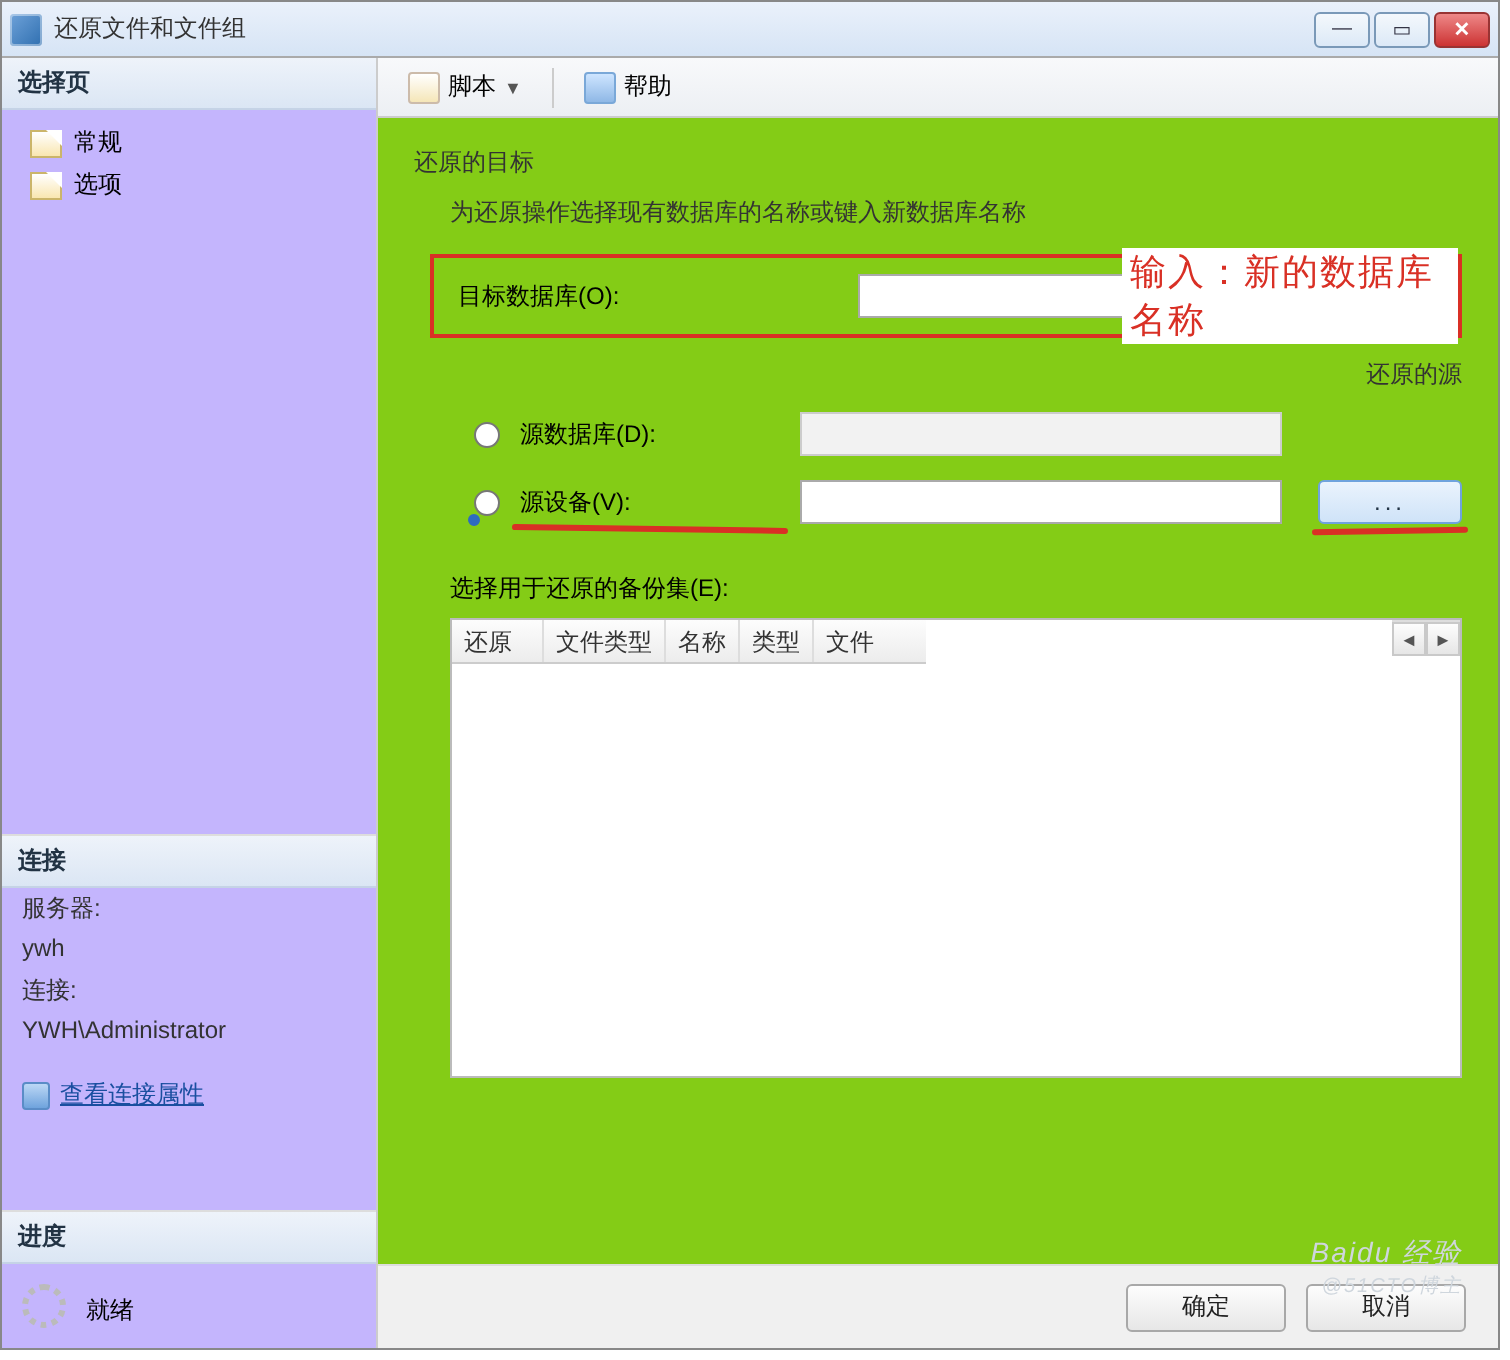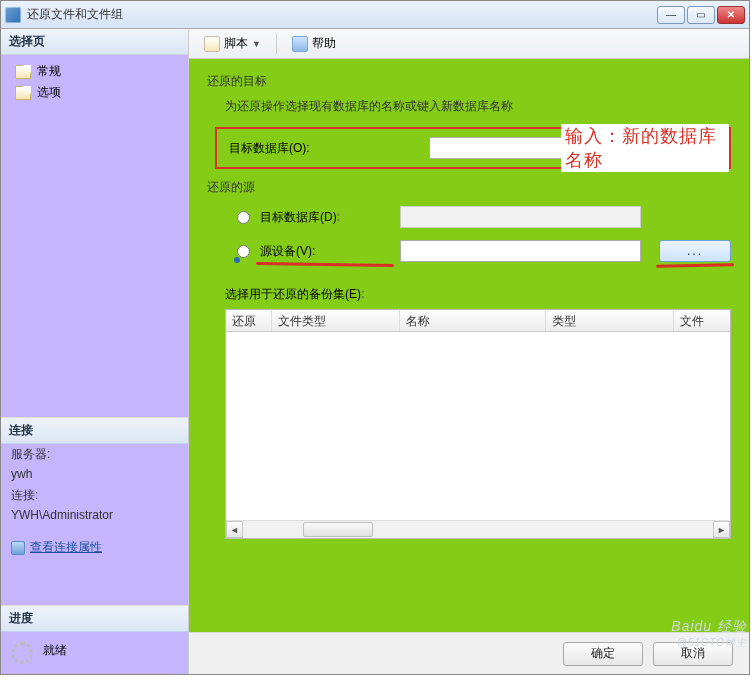--- a/index.html
+++ b/index.html
@@ -93,21 +93,21 @@
     .link {
       color: #1a4fa0; text-decoration: underline; cursor: pointer;
       display: inline-flex; align-items: center; gap: 5px;
     }
     .link-icon {
       width: 14px; height: 14px;
       background: linear-gradient(#bcd7f5,#6fa3dd);
       border: 1px solid #5a8cc7; border-radius: 2px;
     }
     .progress-section { border-top: 1px solid #ddd; margin-top: 44px; }
-    .progress-body { padding: 10px; display: flex; align-items: flex-start; gap: 10px;}
+    .progress-body { padding: 10px; display: flex; align-items: flex-end; gap: 10px;}
     .spinner {
       width: 22px; height: 22px; border-radius: 50%;
       border: 3px dotted #bbb;
     }
     
     .rightpanel {
       flex: 1;
       background: #84cc16;
       display: flex;
       flex-direction: column;
@@ -190,21 +190,21 @@
     .underline-red::after{
       content:""; position:absolute; left:-4px; right:-4px; bottom:-6px;
       height: 3px; background: #d93025; border-radius: 2px;
       transform: rotate(-1deg);
     }
     .underline-red2::after{ transform: rotate(0.8deg); }
     .sel-label { margin: 18px 0 6px 18px; }
     .table-wrap {
       margin: 0 0 0 18px;
       border: 1px solid #bbb; background: #fff;
-      height: 230px; display: flex; flex-direction: column;
+      height: 230px; display: flex; flex-direction: row;
       min-width: 0;
     }
     .thead {
       display: flex; background: linear-gradient(#fdfdfd,#ececec);
       border-bottom: 1px solid #ccc; height: 22px; flex: 0 0 auto;
     }
     .th {
       border-right: 1px solid #ddd; padding: 3px 6px;
       font-size: 12px; color: #333; white-space: nowrap;
     }
@@ -231,21 +231,21 @@
       gap: 10px; padding: 0 16px;
     }
     .btn {
       min-width: 80px; height: 24px;
       border: 1px solid #a8a8a8; border-radius: 3px;
       background: linear-gradient(#fdfdfd,#e7e7e7);
       display:flex;align-items:center;justify-content:center;
       cursor:pointer; color:#222;
     }
     .watermark {
-      position: absolute; right: 8px; bottom: 30px;
+      position: absolute; right: 24px; bottom: 30px;
       color: #cfd6dd; font-size: 14px; letter-spacing: 1px;
       pointer-events: none; font-style: italic;
     }
     .watermark small{ font-size: 10px; display:block; text-align:right; color:#cfd6dd;}
   </style>
 </head>
 <body>
 
 <div class="window">
 
@@ -321,25 +321,25 @@
         <div class="group-sub">为还原操作选择现有数据库的名称或键入新数据库名称</div>
 
         <div class="highlight-box">
           <div class="target-row">
             <div class="target-label">目标数据库(O):</div>
             <div class="combo"></div>
           </div>
           <div class="annot">输入：新的数据库名称</div>
         </div>
 
-        <div class="group-title" style="margin-top:4px;">还原的源</div>
+        <div class="group-title" style="margin-top:4px;text-align:right;">还原的源</div>
 
         <div class="radio-row">
           <span class="radio"></span>
-          <span class="radio-label">目标数据库(D):</span>
+          <span class="radio-label">源数据库(D):</span>
           <div class="text-input disabled"></div>
           <div style="width:80px;"></div>
         </div>
 
         <div class="radio-row">
           <span class="radio checked underline-red"></span>
           <span class="radio-label underline-red underline-red2">源设备(V):</span>
           <div class="text-input"></div>
           <div class="browse-btn underline-red">
             <span>...</span>

